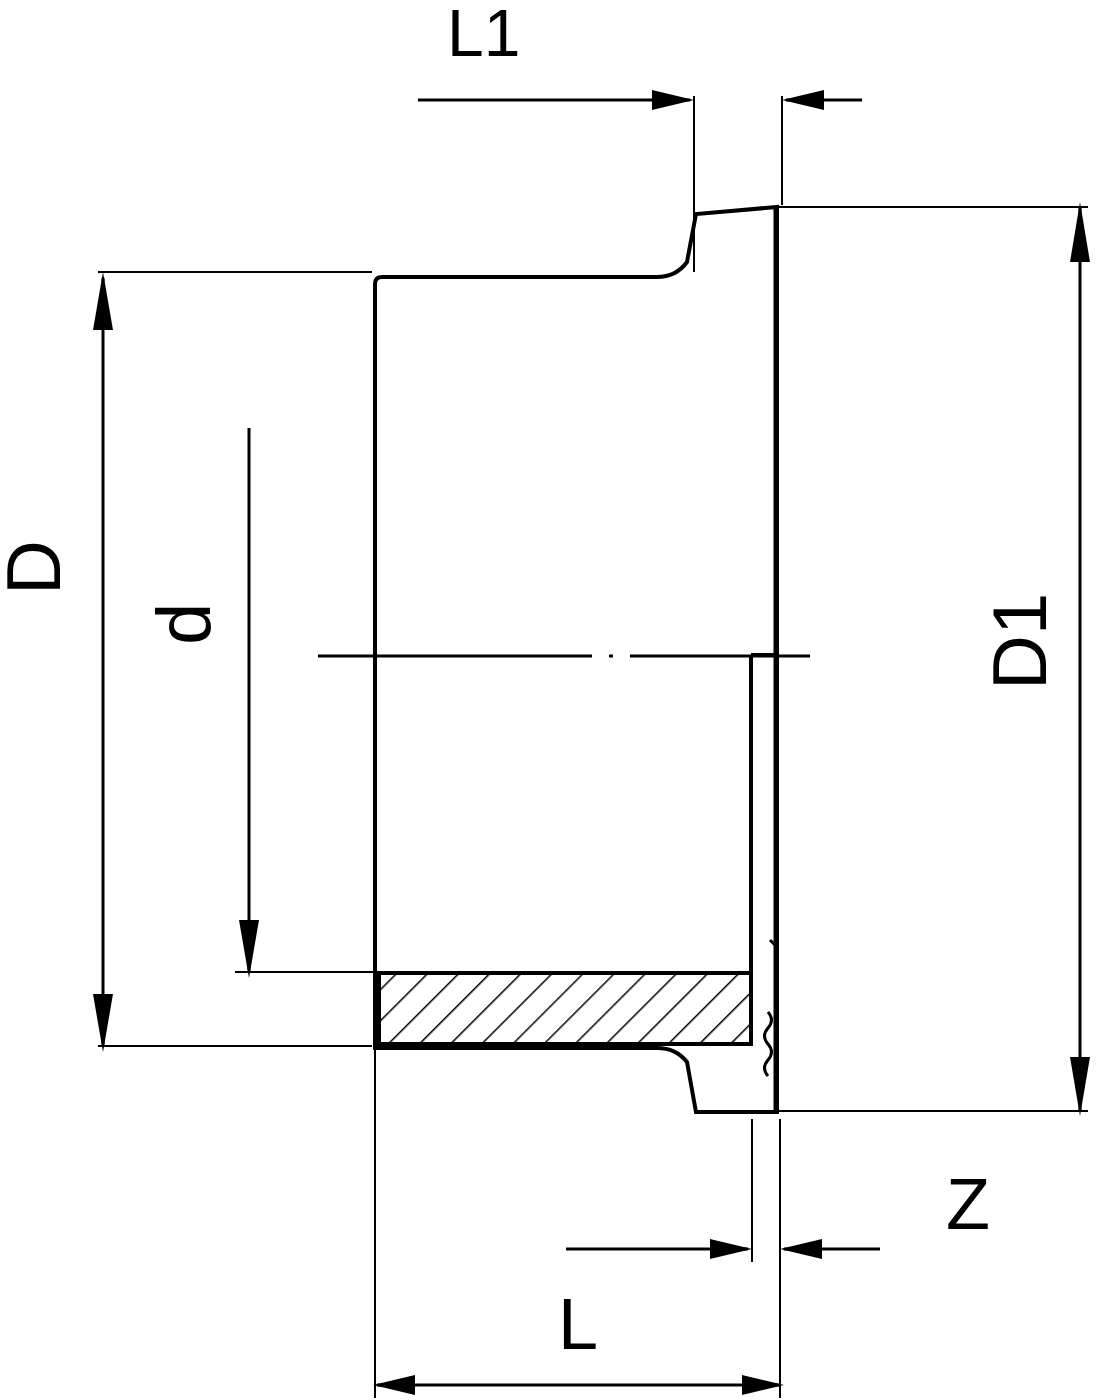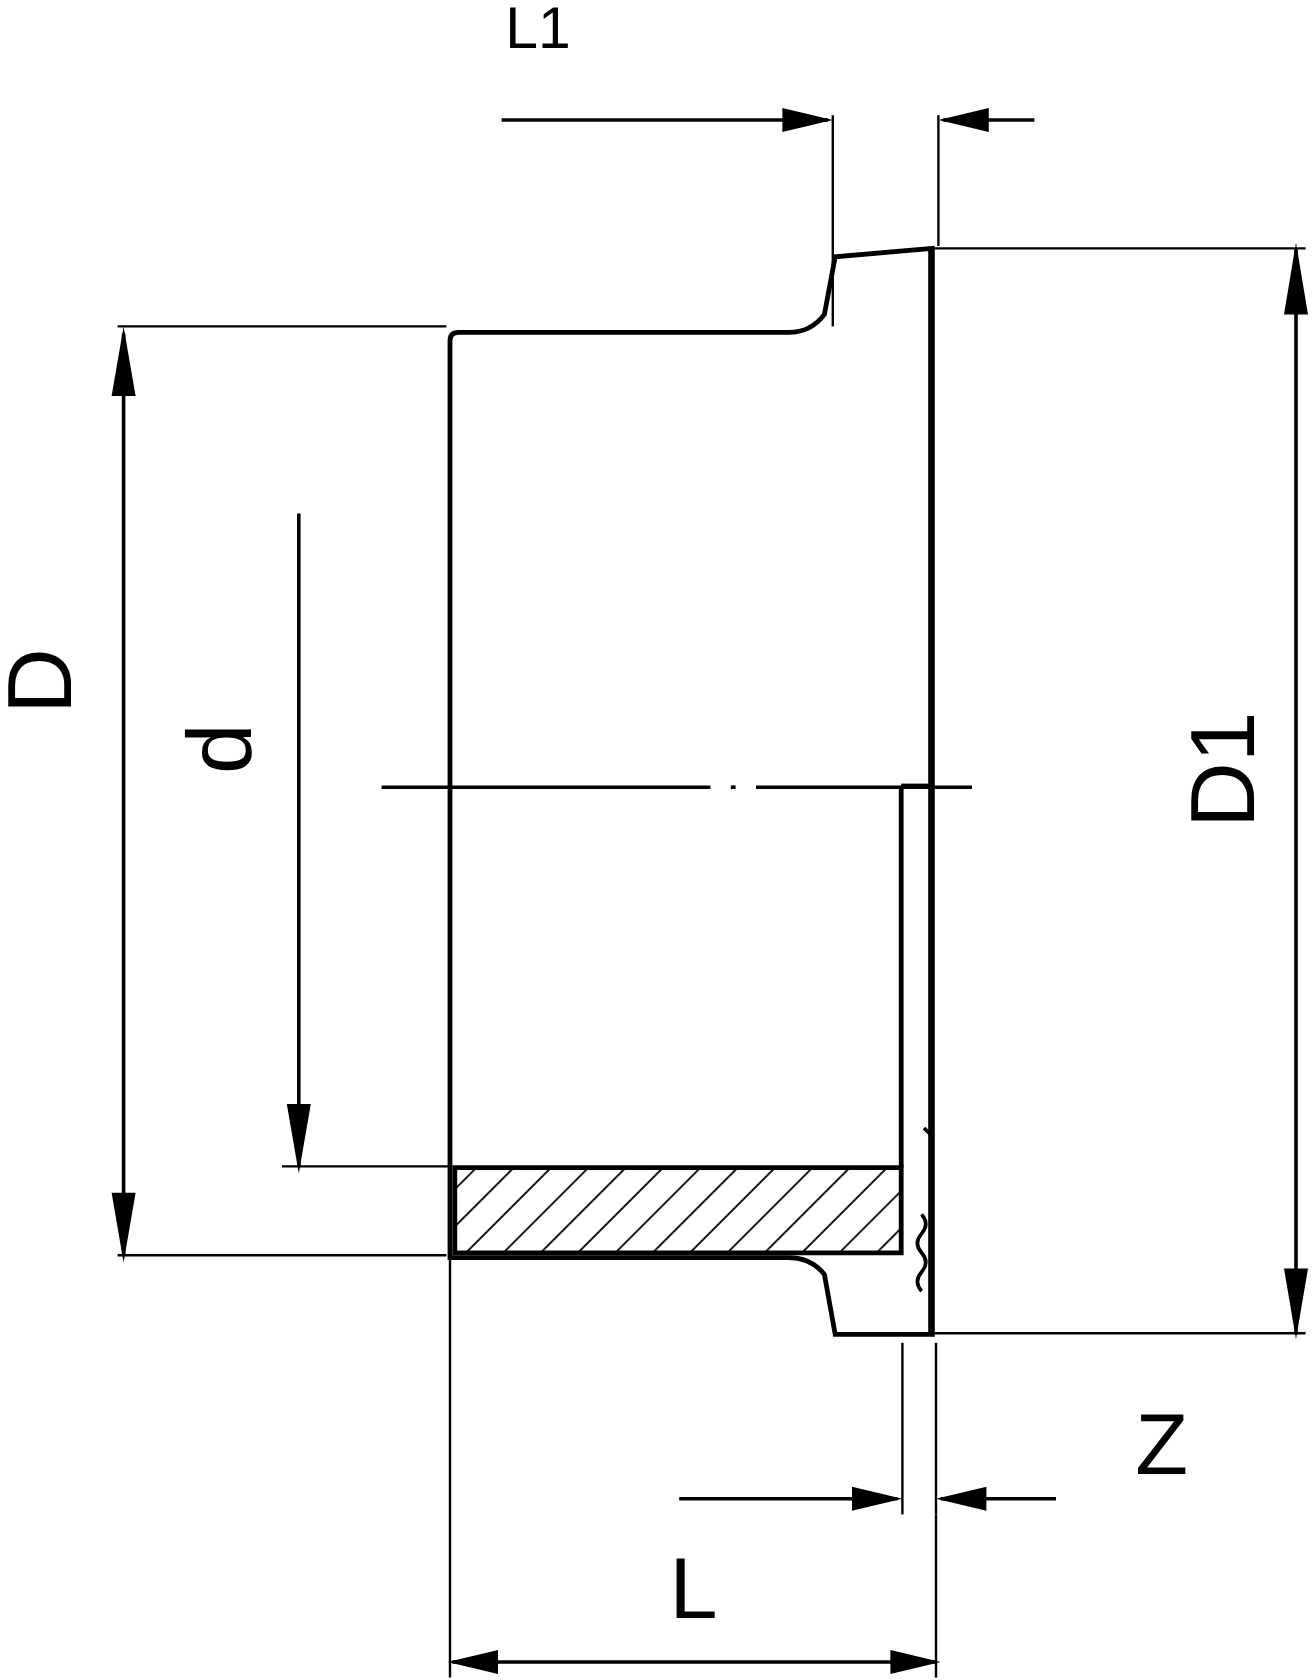--- a/index.html
+++ b/index.html
@@ -112,21 +112,21 @@
 
     <g stroke="#000000" stroke-width="3" fill="#000000">
       <line x1="377" y1="1385" x2="780" y2="1385"></line>
       <polygon points="373,1385 415,1375 415,1395" stroke="none"></polygon>
       <polygon points="784,1385 742,1375 742,1395" stroke="none"></polygon>
       <line x1="375" y1="1050" x2="375" y2="1398" stroke-width="2"></line>
       <line x1="780" y1="1262" x2="780" y2="1398" stroke-width="2"></line>
     </g>
   </svg>
 
-  <div class="lbl" style="left:421px; top:0px; font-size:49px;text-align:center;">L1</div>
+  <div class="lbl" style="left:447px; top:0px; font-size:66px;text-align:center;">L1</div>
 
   <div class="lbl" style="left:-4px; top:595px; font-size:76px; transform: rotate(-90deg); transform-origin: left top;">D</div>
 
   <div class="lbl" style="left:146px; top:645px; font-size:76px; transform: rotate(-90deg); transform-origin: left top;">d</div>
 
   <div class="lbl" style="left:982px; top:690px; font-size:76px; transform: rotate(-90deg); transform-origin: left top;">D1</div>
 
   <div class="lbl" style="left:946px; top:1168px; font-size:72px;">Z</div>
 
   <div class="lbl" style="left:558px; top:1288px; font-size:72px;">L</div>

